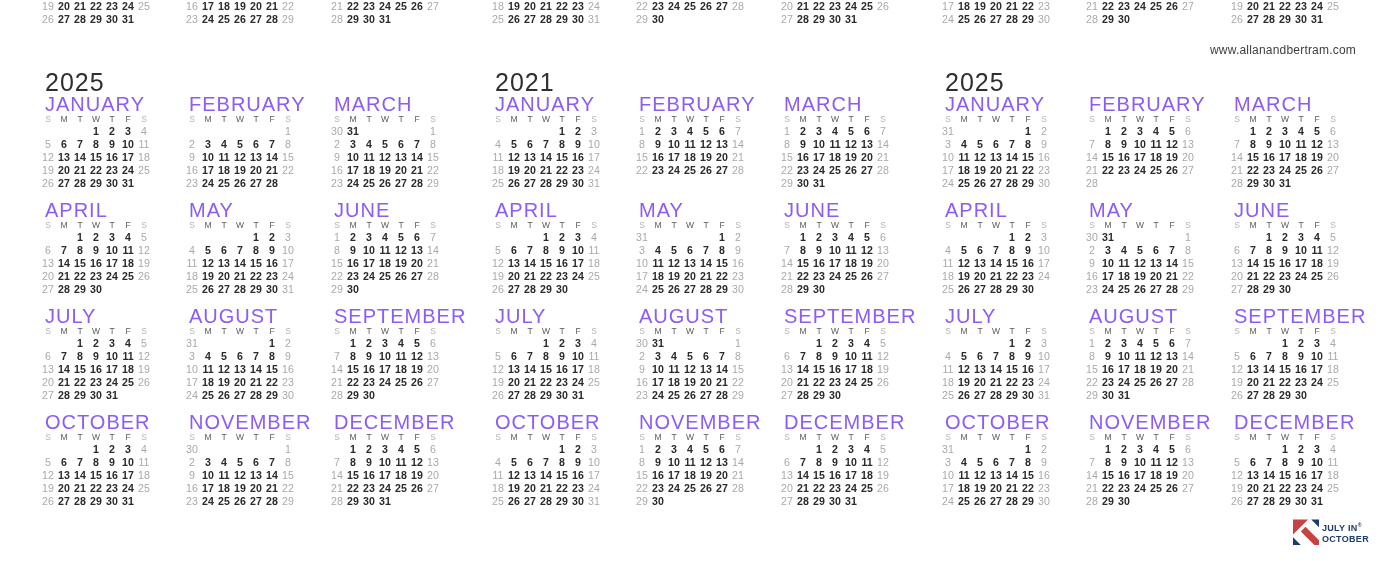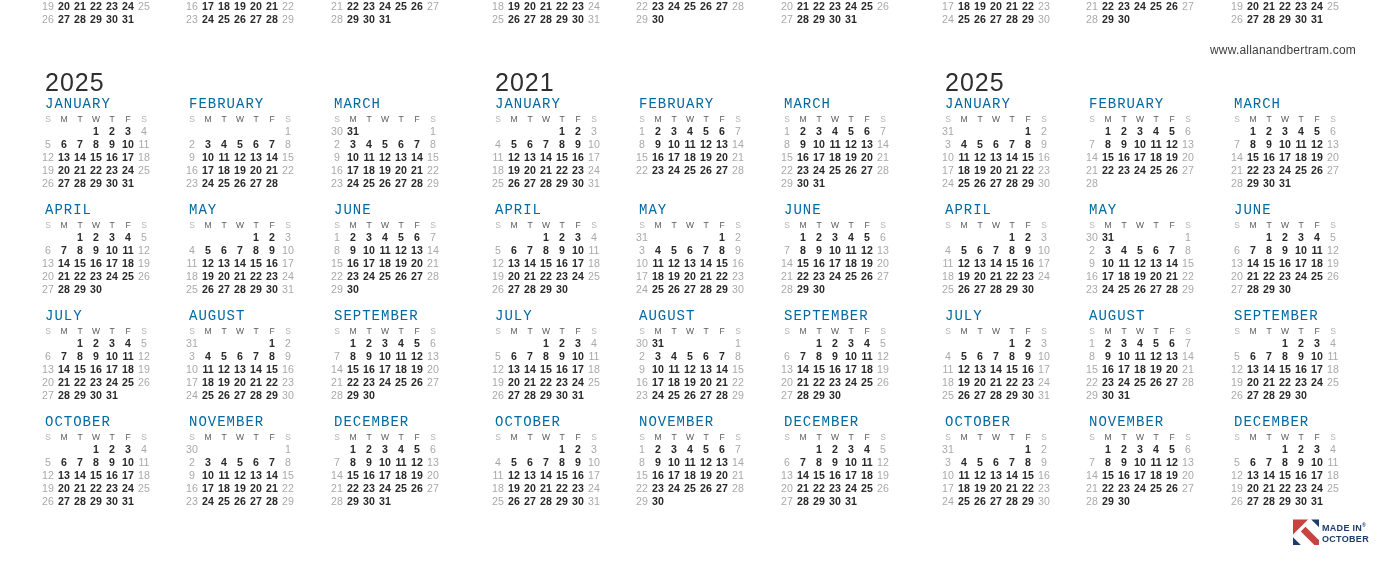--- a/index.html
+++ b/index.html
@@ -2,22 +2,22 @@
 <html><head>
 <meta charset="utf-8">
 <style>
   html,body{margin:0;padding:0;background:#fff;}
   .canvas{position:relative;width:1400px;height:561px;background:#ffffff;overflow:hidden;
           font-family:"Liberation Sans",sans-serif;}
   .site-url{position:absolute;top:43px;right:44px;font-size:12px;color:#3d3d3d;letter-spacing:.2px;}
   .year-block{position:absolute;top:0;width:420px;height:561px;}
   .year-label{position:absolute;top:68px;left:5px;font-size:25px;letter-spacing:1px;color:#2f2f2f;}
   .month{position:absolute;width:118px;}
-  .month-title{font-size:14px;line-height:15px;height:15px;letter-spacing:1px;color:#0369a1;
-               padding-left:5px;white-space:nowrap;font-family:Liberation Mono, monospace;}
+  .month-title{font-size:20px;line-height:15px;height:15px;letter-spacing:1px;color:#8b5cf6;
+               padding-left:5px;white-space:nowrap;}
   .hrow{display:flex;height:12px;margin-top:1px;}
   .hcell{width:16px;text-align:center;font-size:8.5px;line-height:12px;color:#5a5a5a;}
   .hcell.we{color:#b5b5b5;}
   .wrow{display:flex;height:13.1px;}
   .cell{width:16px;text-align:center;font-size:10.6px;line-height:13.1px;color:#2a2a2a;font-weight:700;}
   .cell.we{color:#a9a9a9;font-weight:400;}
   .ghost{top:0;}
   .mib-badge{position:absolute;left:1293px;top:519px;display:flex;align-items:center;}
   .mib-mark{width:26px;height:26px;flex:0 0 auto;}
   .mib-text{margin-left:3px;font-size:9px;line-height:10.5px;font-weight:700;
@@ -2266,17 +2266,17 @@
     </div>
 
   <div class="mib-badge">
     <svg class="mib-mark" viewBox="0 0 100 100" xmlns="http://www.w3.org/2000/svg">
       <polygon points="0,2 58,2 0,60" fill="#c8423f"></polygon>
       <polygon points="30,48 48,30 100,82 100,100 82,100" fill="#c8423f"></polygon>
       <polygon points="0,70 30,100 0,100" fill="#1d3c6b"></polygon>
       <polygon points="70,2 100,2 100,32" fill="#1d3c6b"></polygon>
     </svg>
     <div class="mib-text">
-      <div><span>MADE IN</span><sup>®</sup></div>
+      <div><span>JULY IN</span><sup>®</sup></div>
       <div>OCTOBER</div>
     </div>
   </div>
 </div>
 
 </body></html>

